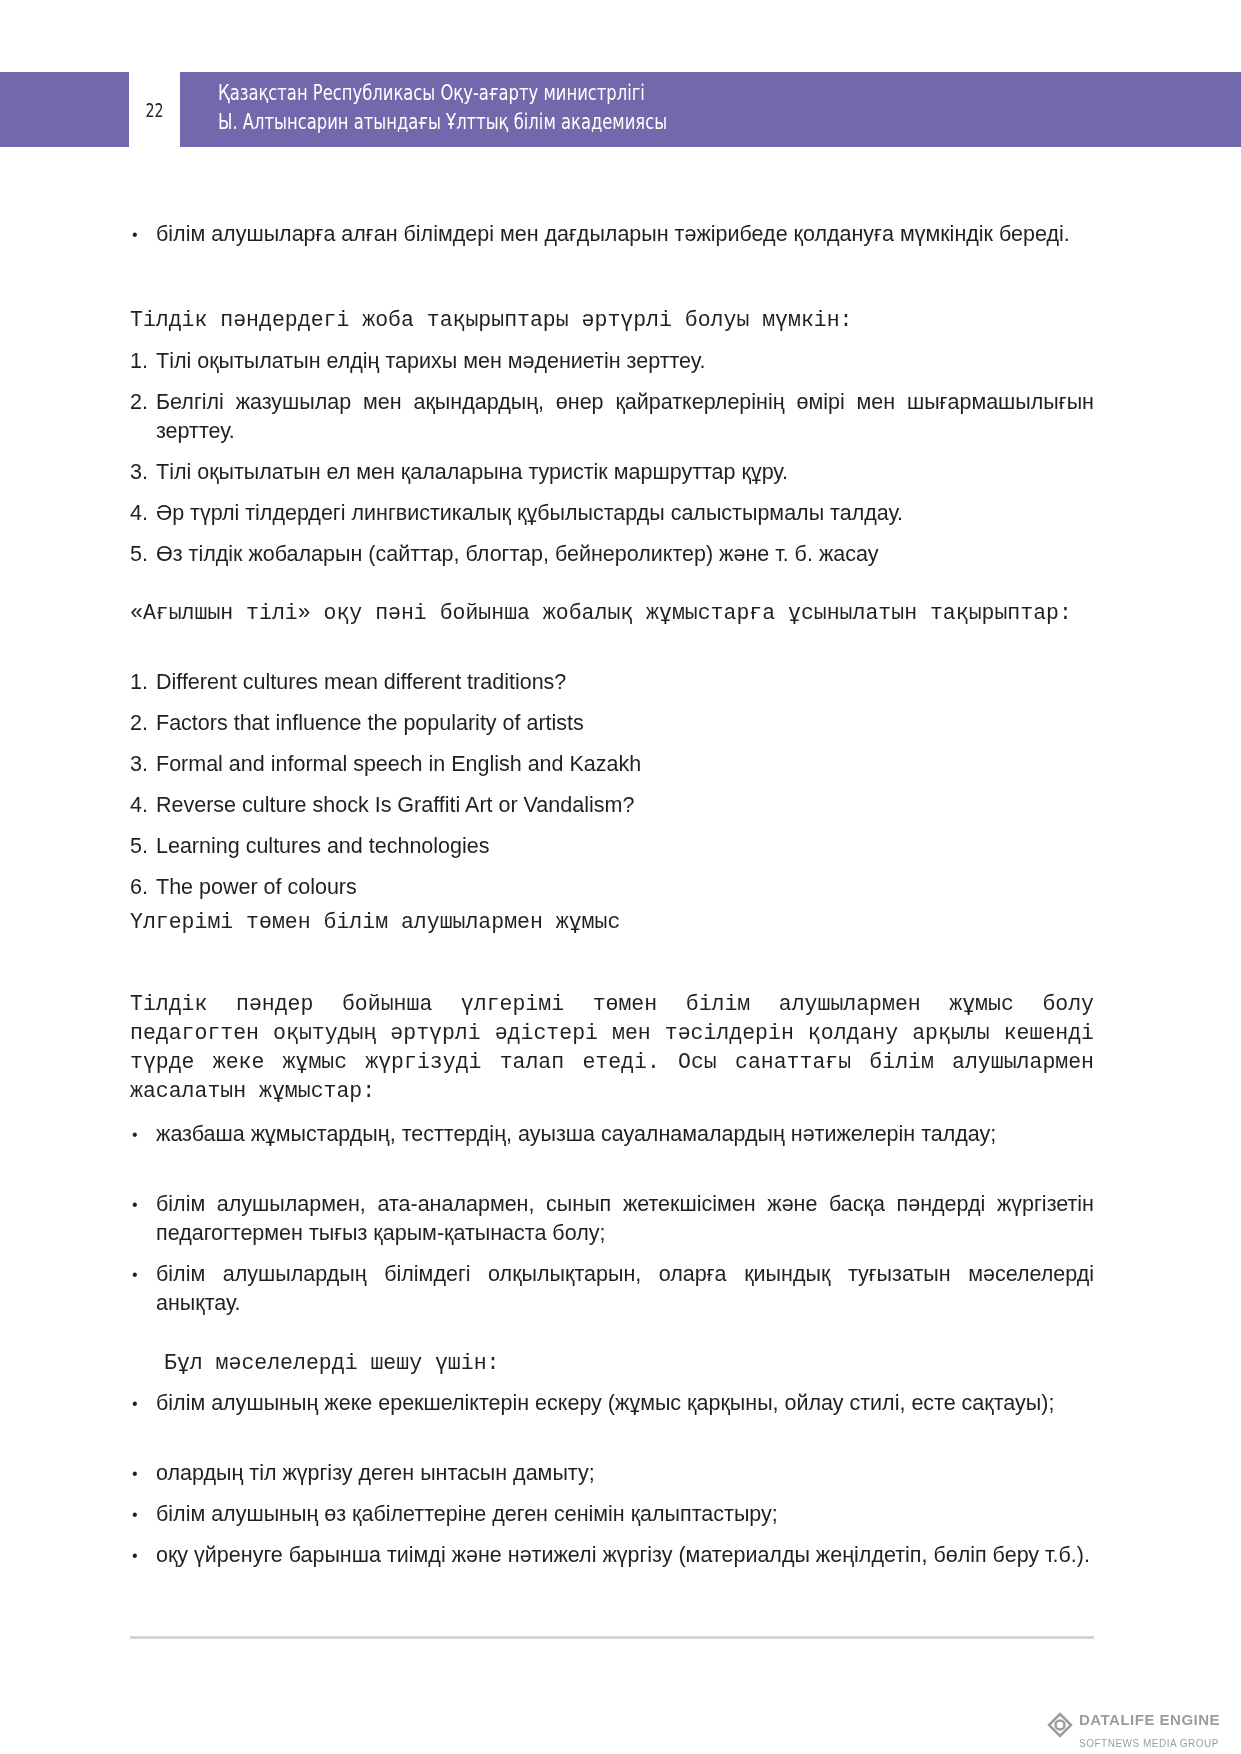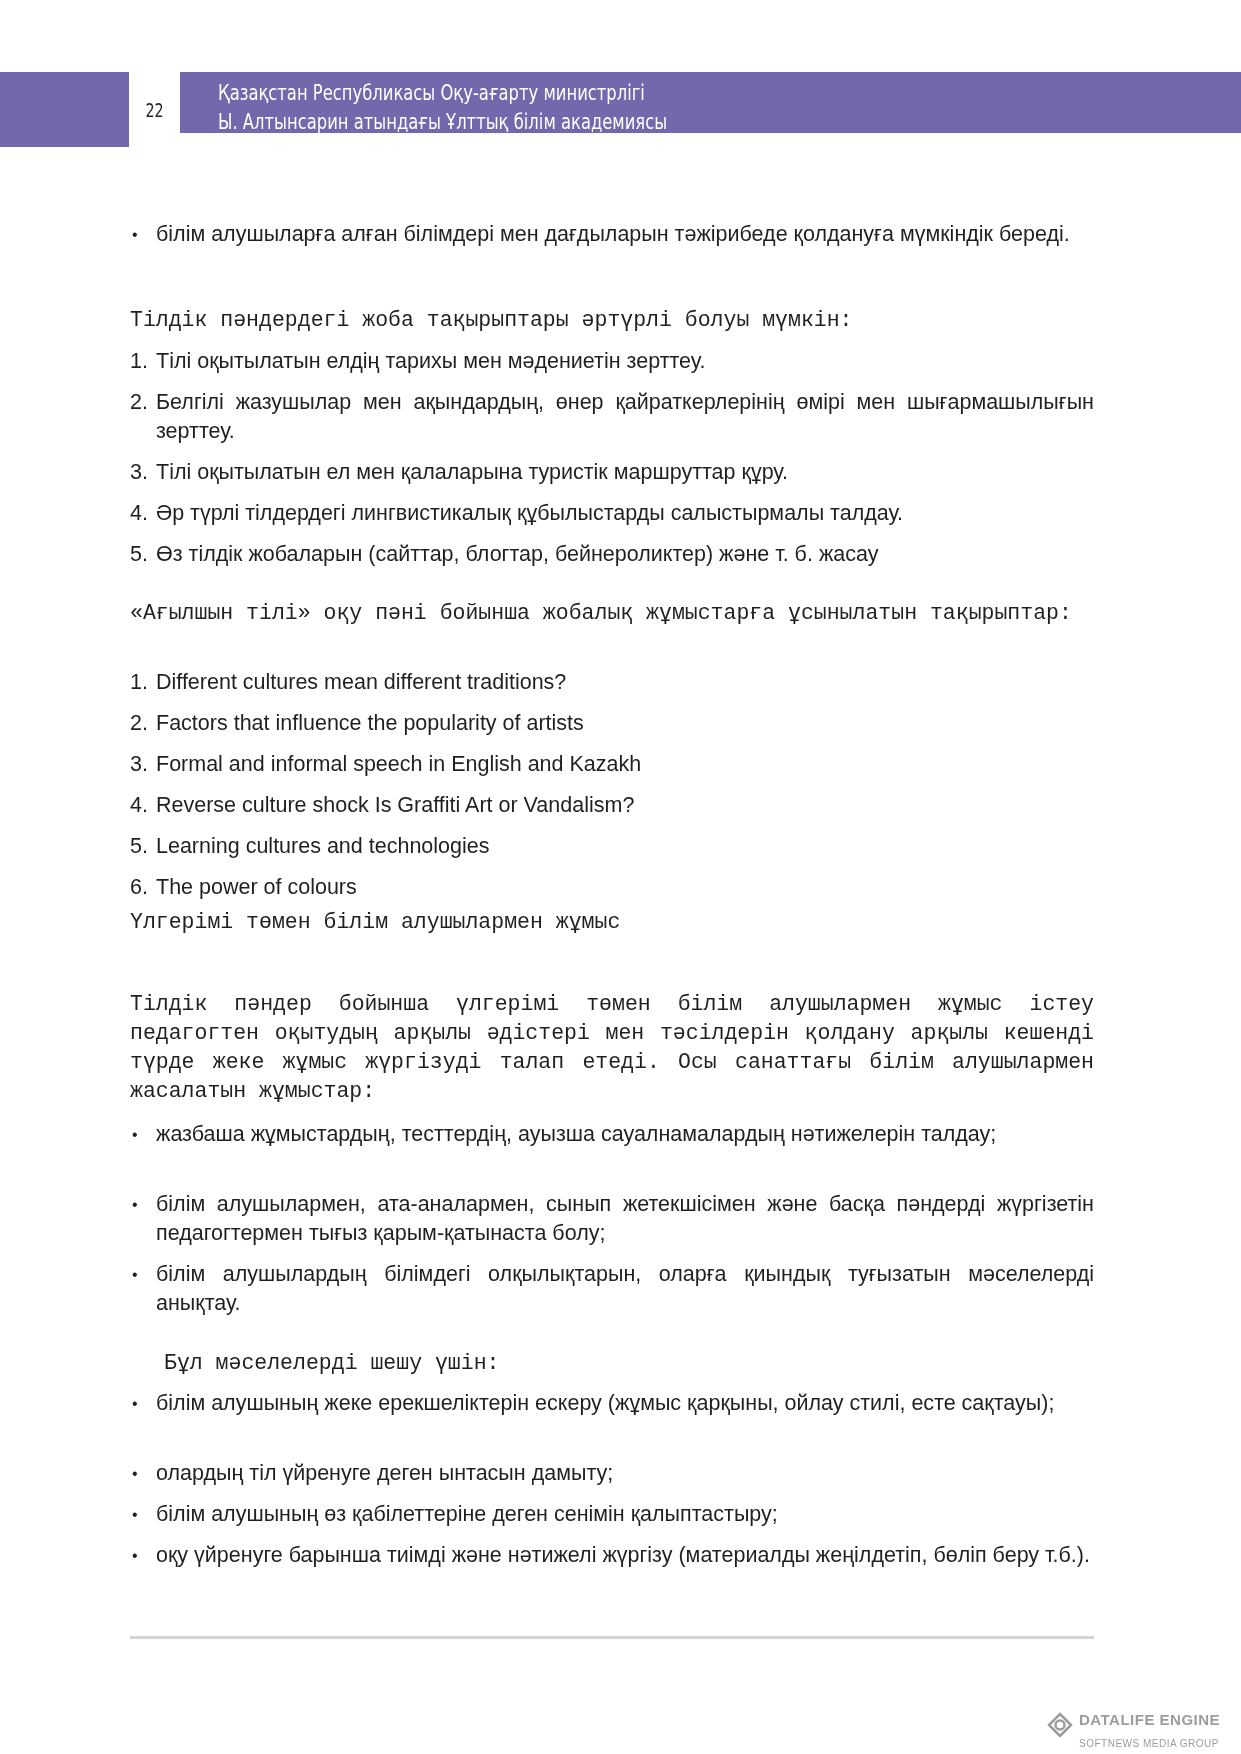--- a/index.html
+++ b/index.html
@@ -5,21 +5,21 @@
     html, body { margin: 0; padding: 0; }
     body {
       width: 1241px; height: 1754px; position: relative; background: #ffffff;
       font-family: "Liberation Sans", "DejaVu Sans", sans-serif; color: #231f20;
       overflow: hidden;
     }
     .hdr-left { position: absolute; left: 0; top: 72px; width: 129px; height: 75px; background: #7468ad; }
     .hdr-num { position: absolute; left: 129px; top: 72px; width: 51px; height: 75px;
       display: flex; align-items: center; justify-content: center;
       font-family: "DejaVu Sans", sans-serif; font-size: 19px; color: #231f20; transform: scaleX(0.75); }
-    .hdr-band { position: absolute; left: 180px; top: 72px; right: 0; height: 61px; background: #7468ad;
+    .hdr-band { position: absolute; left: 180px; top: 72px; right: 0; height: 75px; background: #7468ad;
       color: #ffffff; }
     .hdr-band .l1, .hdr-band .l2 { position: absolute; left: 38px; font-size: 21px; line-height: 24px;
       transform: scaleX(0.78); transform-origin: left center; white-space: nowrap; font-family: "DejaVu Sans", sans-serif; }
     .hdr-band .l1 { top: 9px; }
     .hdr-band .l2 { top: 38px; }
 
     .content { position: absolute; left: 130px; width: 964px; top: 0; }
     .p { position: absolute; left: 0; width: 964px; font-size: 21.5px; line-height: 29px; text-align: justify; font-family: Liberation Mono, monospace; }
     .li { position: absolute; left: 0; width: 964px; font-size: 21.5px; line-height: 29px; }
     .li .mk { position: absolute; left: 0; top: 0; width: 36px; }
@@ -90,42 +90,42 @@
   <div class="li" style="top:832px;">
     <span class="mk">5.</span>
     <span class="tx">Learning cultures and technologies</span>
   </div>
   <div class="li" style="top:873px;">
     <span class="mk">6.</span>
     <span class="tx">The power of colours</span>
   </div>
 
   <div class="p" style="top:908px;">Үлгерімі төмен білім алушылармен жұмыс</div>
-  <div class="p" style="top:990px;">Тілдік пәндер бойынша үлгерімі төмен білім алушылармен жұмыс істеу педагогтен оқытудың арқылы әдістері мен тәсілдерін қолдану арқылы кешенді түрде жеке жұмыс жүргізуді талап етеді. Осы санаттағы білім алушылармен жасалатын жұмыстар:</div>
+  <div class="p" style="top:990px;">Тілдік пәндер бойынша үлгерімі төмен білім алушылармен жұмыс болу педагогтен оқытудың әртүрлі әдістері мен тәсілдерін қолдану арқылы кешенді түрде жеке жұмыс жүргізуді талап етеді. Осы санаттағы білім алушылармен жасалатын жұмыстар:</div>
   <div class="li" style="top:1120px;">
     <span class="mk bullet">•</span>
     <span class="tx">жазбаша жұмыстардың, тесттердің, ауызша сауалнамалардың нәтижелерін талдау;</span>
   </div>
   <div class="li" style="top:1190px;">
     <span class="mk bullet">•</span>
     <span class="tx">білім алушылармен, ата-аналармен, сынып жетекшісімен және басқа пәндерді жүргізетін педагогтермен тығыз қарым-қатынаста болу;</span>
   </div>
   <div class="li" style="top:1260px;">
     <span class="mk bullet">•</span>
     <span class="tx">білім алушылардың білімдегі олқылықтарын, оларға қиындық туғызатын мәселелерді анықтау.</span>
   </div>
 
   <div class="p" style="top:1349px;margin-left:34px;">Бұл мәселелерді шешу үшін:</div>
   <div class="li" style="top:1389px;">
     <span class="mk bullet">•</span>
     <span class="tx">білім алушының жеке ерекшеліктерін ескеру (жұмыс қарқыны, ойлау стилі, есте сақтауы);</span>
   </div>
   <div class="li" style="top:1459px;">
     <span class="mk bullet">•</span>
-    <span class="tx">олардың тіл үйренуге деген ынтасын дамыту;</span>
+    <span class="tx">олардың тіл жүргізу деген ынтасын дамыту;</span>
   </div>
   <div class="li" style="top:1500px;">
     <span class="mk bullet">•</span>
     <span class="tx">білім алушының өз қабілеттеріне деген сенімін қалыптастыру;</span>
   </div>
   <div class="li" style="top:1541px;">
     <span class="mk bullet">•</span>
     <span class="tx">оқу үйренуге барынша тиімді және нәтижелі жүргізу (материалды жеңілдетіп, бөліп беру т.б.).</span>
   </div>
 </div>

